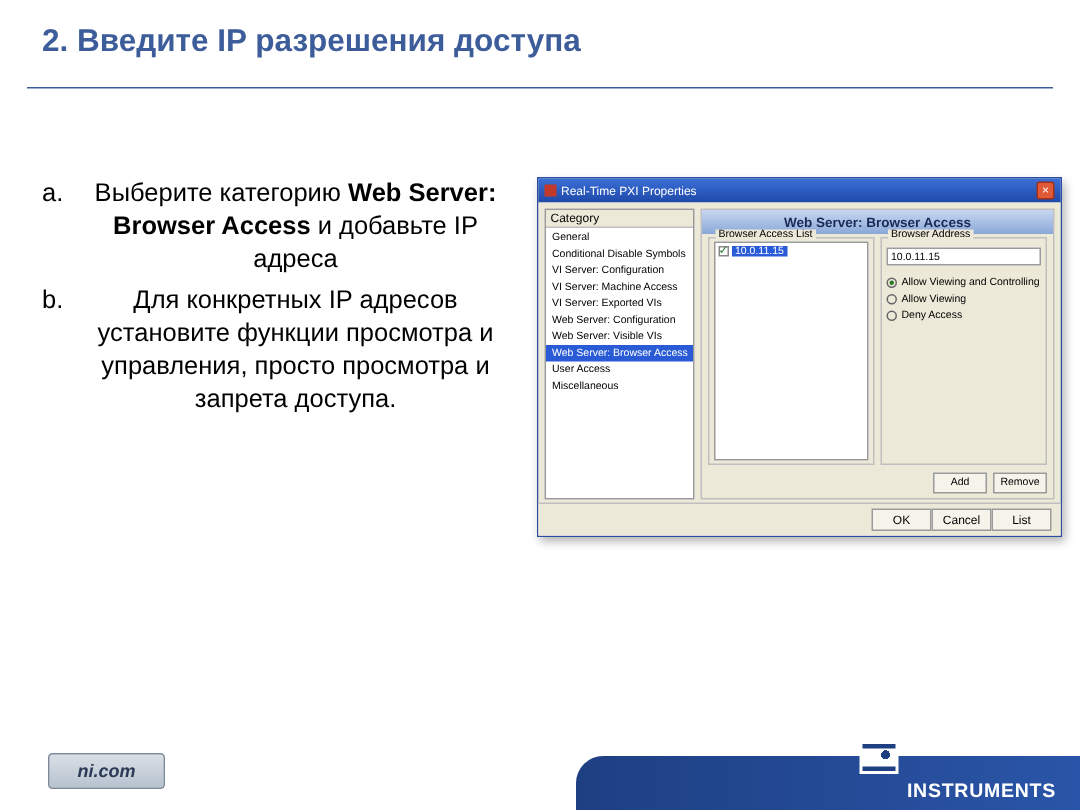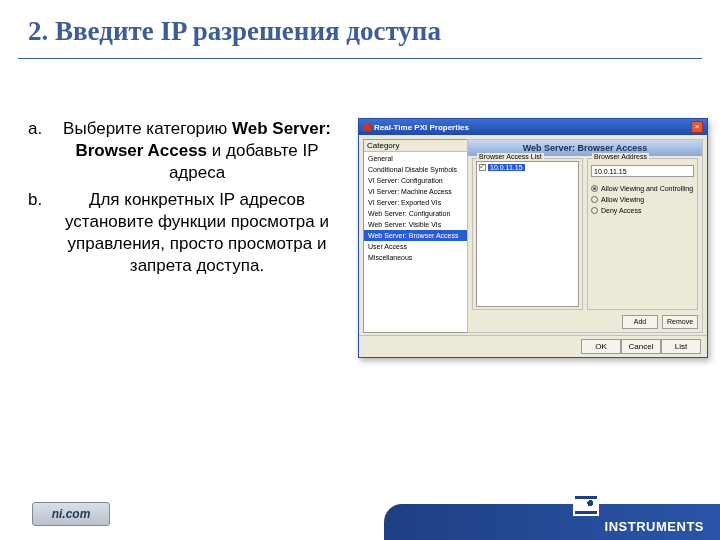--- a/index.html
+++ b/index.html
@@ -1,32 +1,32 @@
 <!DOCTYPE html>
 <html><head>
 <meta charset="utf-8">
 <style>
   * { box-sizing: border-box; margin: 0; padding: 0; }
   html, body { width: 720px; height: 540px; font-family: Arial, sans-serif; background: #fff; overflow: hidden; }
   .slide { position: relative; width: 720px; height: 540px; background: #fff; }
-  .title { position: absolute; top: 16px; left: 28px; font-size: 27px; font-weight: bold; color: #3d5d9a; font-family: Liberation Serif, serif; }
+  .title { position: absolute; top: 16px; left: 28px; font-size: 21px; font-weight: bold; color: #3d5d9a; }
   .divider { position: absolute; top: 58px; left: 18px; width: 684px; height: 0; border-top: 1px solid #3d5d9a; }
   .body-text { position: absolute; top: 118px; left: 28px; width: 320px; font-size: 17px; color: #000; line-height: 1.28; }
   .body-text li { list-style: none; margin-bottom: 6px; display: flex; }
   .li-marker { width: 18px; flex-shrink: 0; }
   .li-text { flex: 1; text-align: center; }
   .bold { font-weight: bold; }
   
   .dialog { position: absolute; top: 118px; left: 358px; width: 350px; height: 240px; border: 1px solid #2a4fa2; background: #ece9d8; box-shadow: 2px 3px 6px rgba(0,0,0,.3); font-size: 8px; font-family: Tahoma, Arial, sans-serif; }
   .dlg-titlebar { height: 16px; background: linear-gradient(#3b6fd6,#1f49a9); color: #fff; display: flex; align-items: center; padding: 0 4px; }
   .dlg-title-icon { width: 8px; height: 8px; background: #c0392b; margin-right: 3px; }
-  .dlg-title-text { flex: 1; font-size: 8px; font-weight: bold; }
+  .dlg-title-text { flex: 1; font-size: 8px; font-weight: normal; }
   .dlg-close { width: 12px; height: 12px; background: #e05a3a; border: 1px solid #a03018; color: #fff; font-size: 8px; line-height: 10px; text-align: center; border-radius: 2px; }
   .dlg-inner { position: absolute; top: 16px; left: 0; right: 0; bottom: 0; background: #ece9d8; }
-  .dlg-sidebar { position: absolute; top: 4px; left: 4px; width: 112px; bottom: 24px; background: #fff; border: 1px solid #9a9a9a; }
+  .dlg-sidebar { position: absolute; top: 4px; left: 4px; width: 100px; bottom: 24px; background: #fff; border: 1px solid #9a9a9a; }
   .sidebar-head { background: #ece9d8; border-bottom: 1px solid #bfbfbf; padding: 1px 3px; font-size: 8px; }
   .sidebar-list { padding: 1px 0; }
   .sidebar-list div { padding: 0 4px; font-size: 7px; line-height: 11px; white-space: nowrap; overflow: hidden; }
   .sidebar-list .sel { background: #2a5bd7; color: #fff; }
   .dlg-main { position: absolute; top: 4px; left: 108px; right: 4px; bottom: 24px; border: 1px solid #bfbfbf; background: #ece9d8; }
   .panel-title { height: 16px; background: linear-gradient(#c8d7f0,#8aa8d8); color: #1a2a58; text-align: center; line-height: 16px; font-size: 9px; font-weight: bold; }
   .panel-body { position: absolute; top: 18px; left: 4px; right: 4px; bottom: 22px; display: flex; gap: 4px; }
   .group { border: 1px solid #bfbfbf; background: #ece9d8; padding: 2px 3px; flex: 1; position: relative; }
   .group-label { position: absolute; top: -6px; left: 4px; font-size: 7px; background: #ece9d8; padding: 0 2px; }
   .access-list { background: #fff; border: 1px solid #9a9a9a; height: 100%; }

